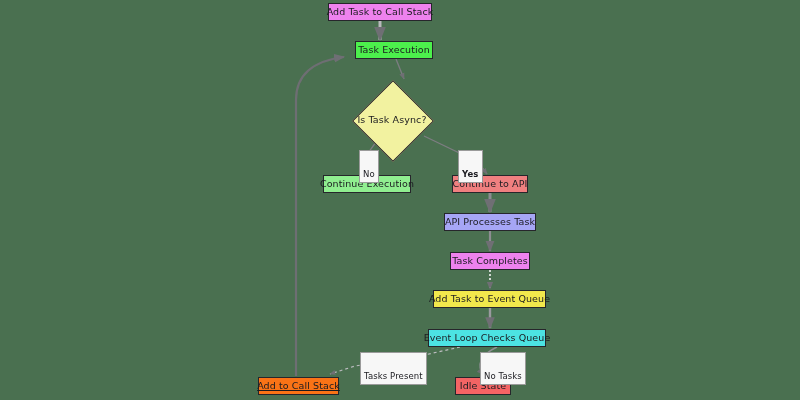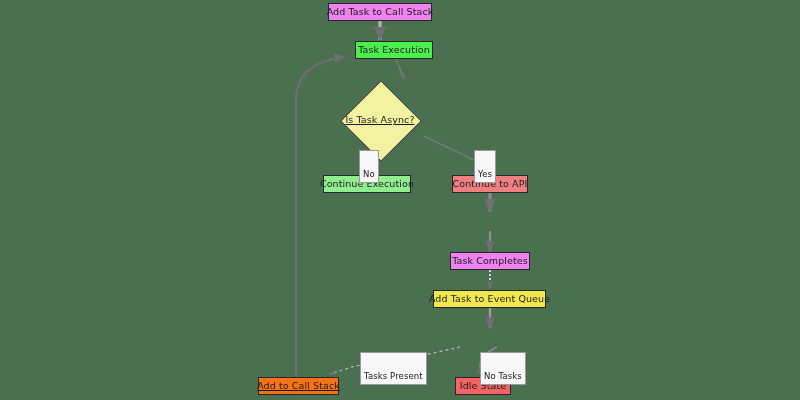--- a/index.html
+++ b/index.html
@@ -110,56 +110,62 @@
   </svg>
 
   <div class="node" style="left:328px; top:3px; width:104px; height:18px; background:#ee82ee;">
     <span>Add Task to Call Stack</span>
   </div>
 
   <div class="node" style="left:341px; top:41px; width:78px; height:18px; background:#4cf04c;margin-left:14px;">
     <span>Task Execution</span>
   </div>
 
-  <div class="node diamond" style="left:340px; top:80px; width:80px; height:80px;text-decoration:underline;">
+  <div class="node diamond" style="left:352px; top:80px; width:80px; height:80px;">
     <span class="dshape"></span>
     <span class="dlabel">Is Task Async?</span>
   </div>
 
   <div class="node" style="left:323px; top:175px; width:88px; height:18px; background:#90ee90;">
     <span>Continue Execution</span>
   </div>
 
   <div class="node" style="left:452px; top:175px; width:76px; height:18px; background:#f08080;">
     <span>Continue to API</span>
   </div>
 
+  <div class="node" style="left:444px; top:213px; width:92px; height:18px; background:#a6a6f5;">
+    <span>API Processes Task</span>
+  </div>
 
   <div class="node" style="left:433px; top:290px; width:113px; height:18px; background:#f2e84c;">
     <span>Add Task to Event Queue</span>
   </div>
 
   <div class="node" style="left:450px; top:252px; width:80px; height:18px; background:#ee82ee;">
     <span>Task Completes</span>
   </div>
 
+  <div class="node" style="left:428px; top:329px; width:118px; height:18px; background:#4ce3e3;">
+    <span>Event Loop Checks Queue</span>
+  </div>
 
   <div class="node" style="left:258px; top:377px; width:81px; height:18px; background:#f97316;text-decoration:underline;">
     <span>Add to Call Stack</span>
   </div>
 
   <div class="node" style="left:455px; top:377px; width:56px; height:18px; background:#f46464;">
     <span>Idle State</span>
   </div>
 
   <div class="edge-label" style="left:359px; top:150px;">
     <span>No</span>
   </div>
 
-  <div class="edge-label" style="left:474px; top:150px;">
+  <div class="edge-label" style="left:458px; top:150px;font-weight:bold;">
     <span>Yes</span>
   </div>
 
   <div class="edge-label" style="left:360px; top:352px;">
     <span>Tasks Present</span>
   </div>
 
   <div class="edge-label" style="left:480px; top:352px;">
     <span>No Tasks</span>
   </div>

